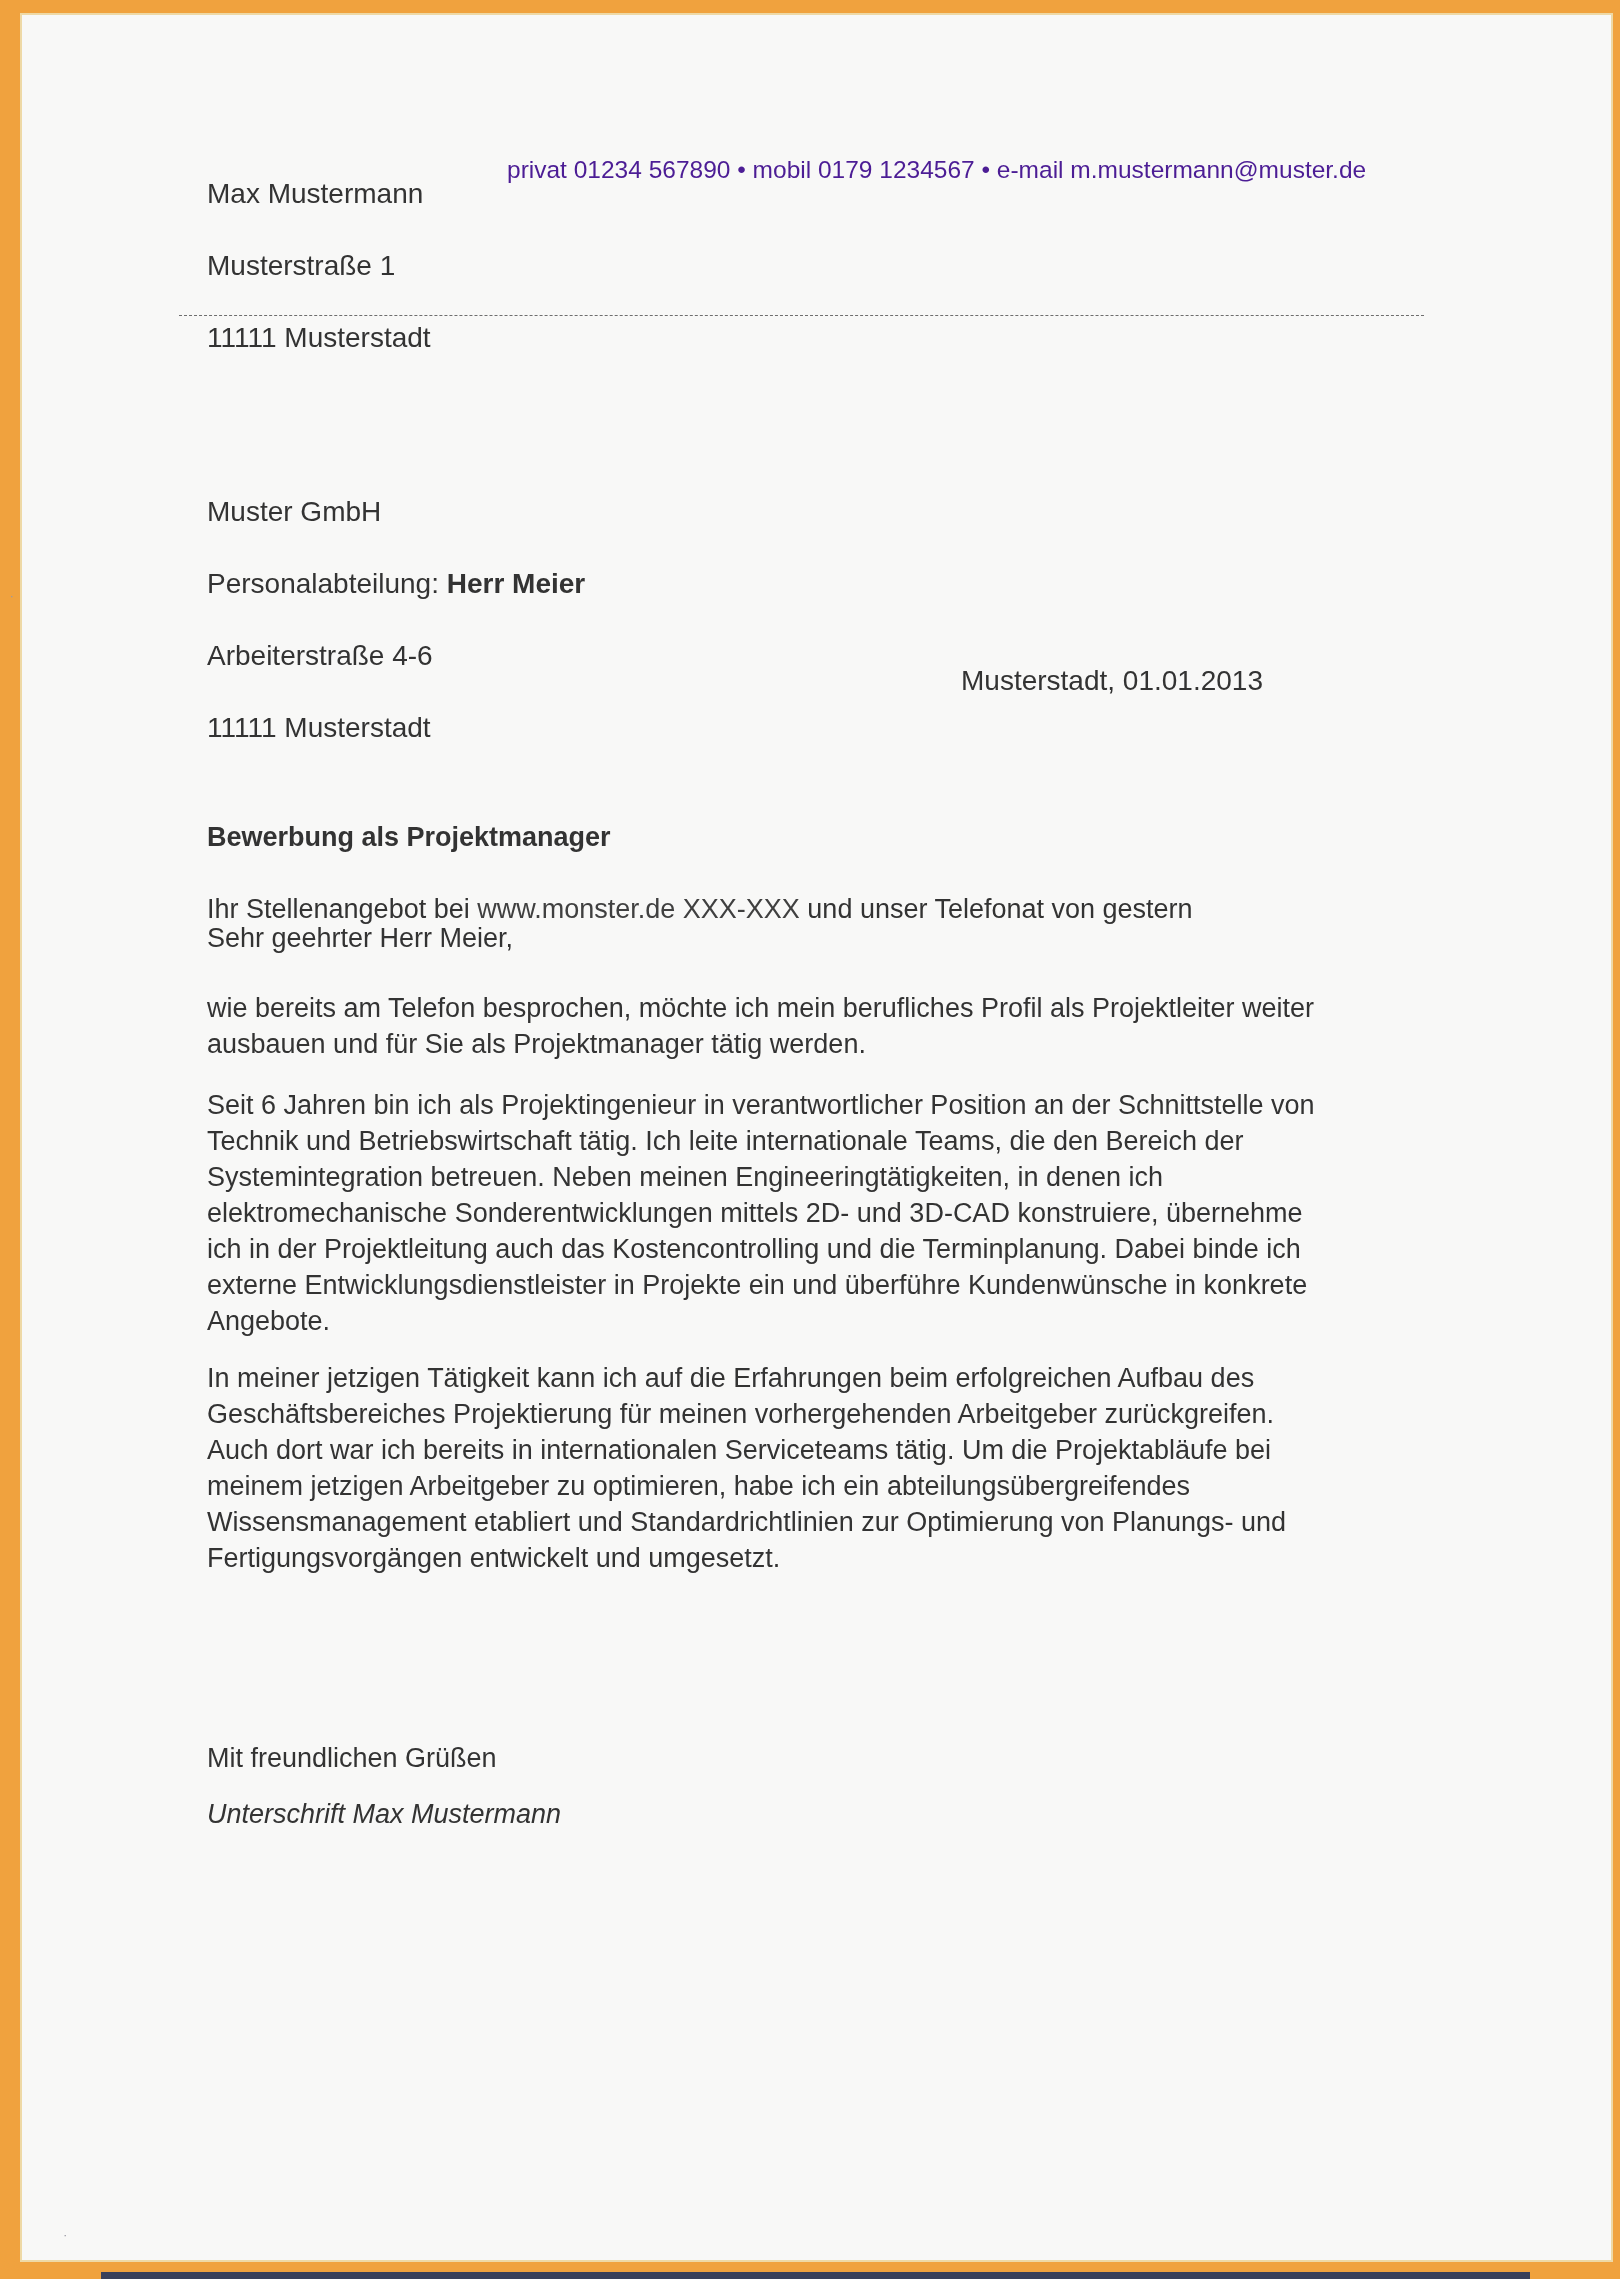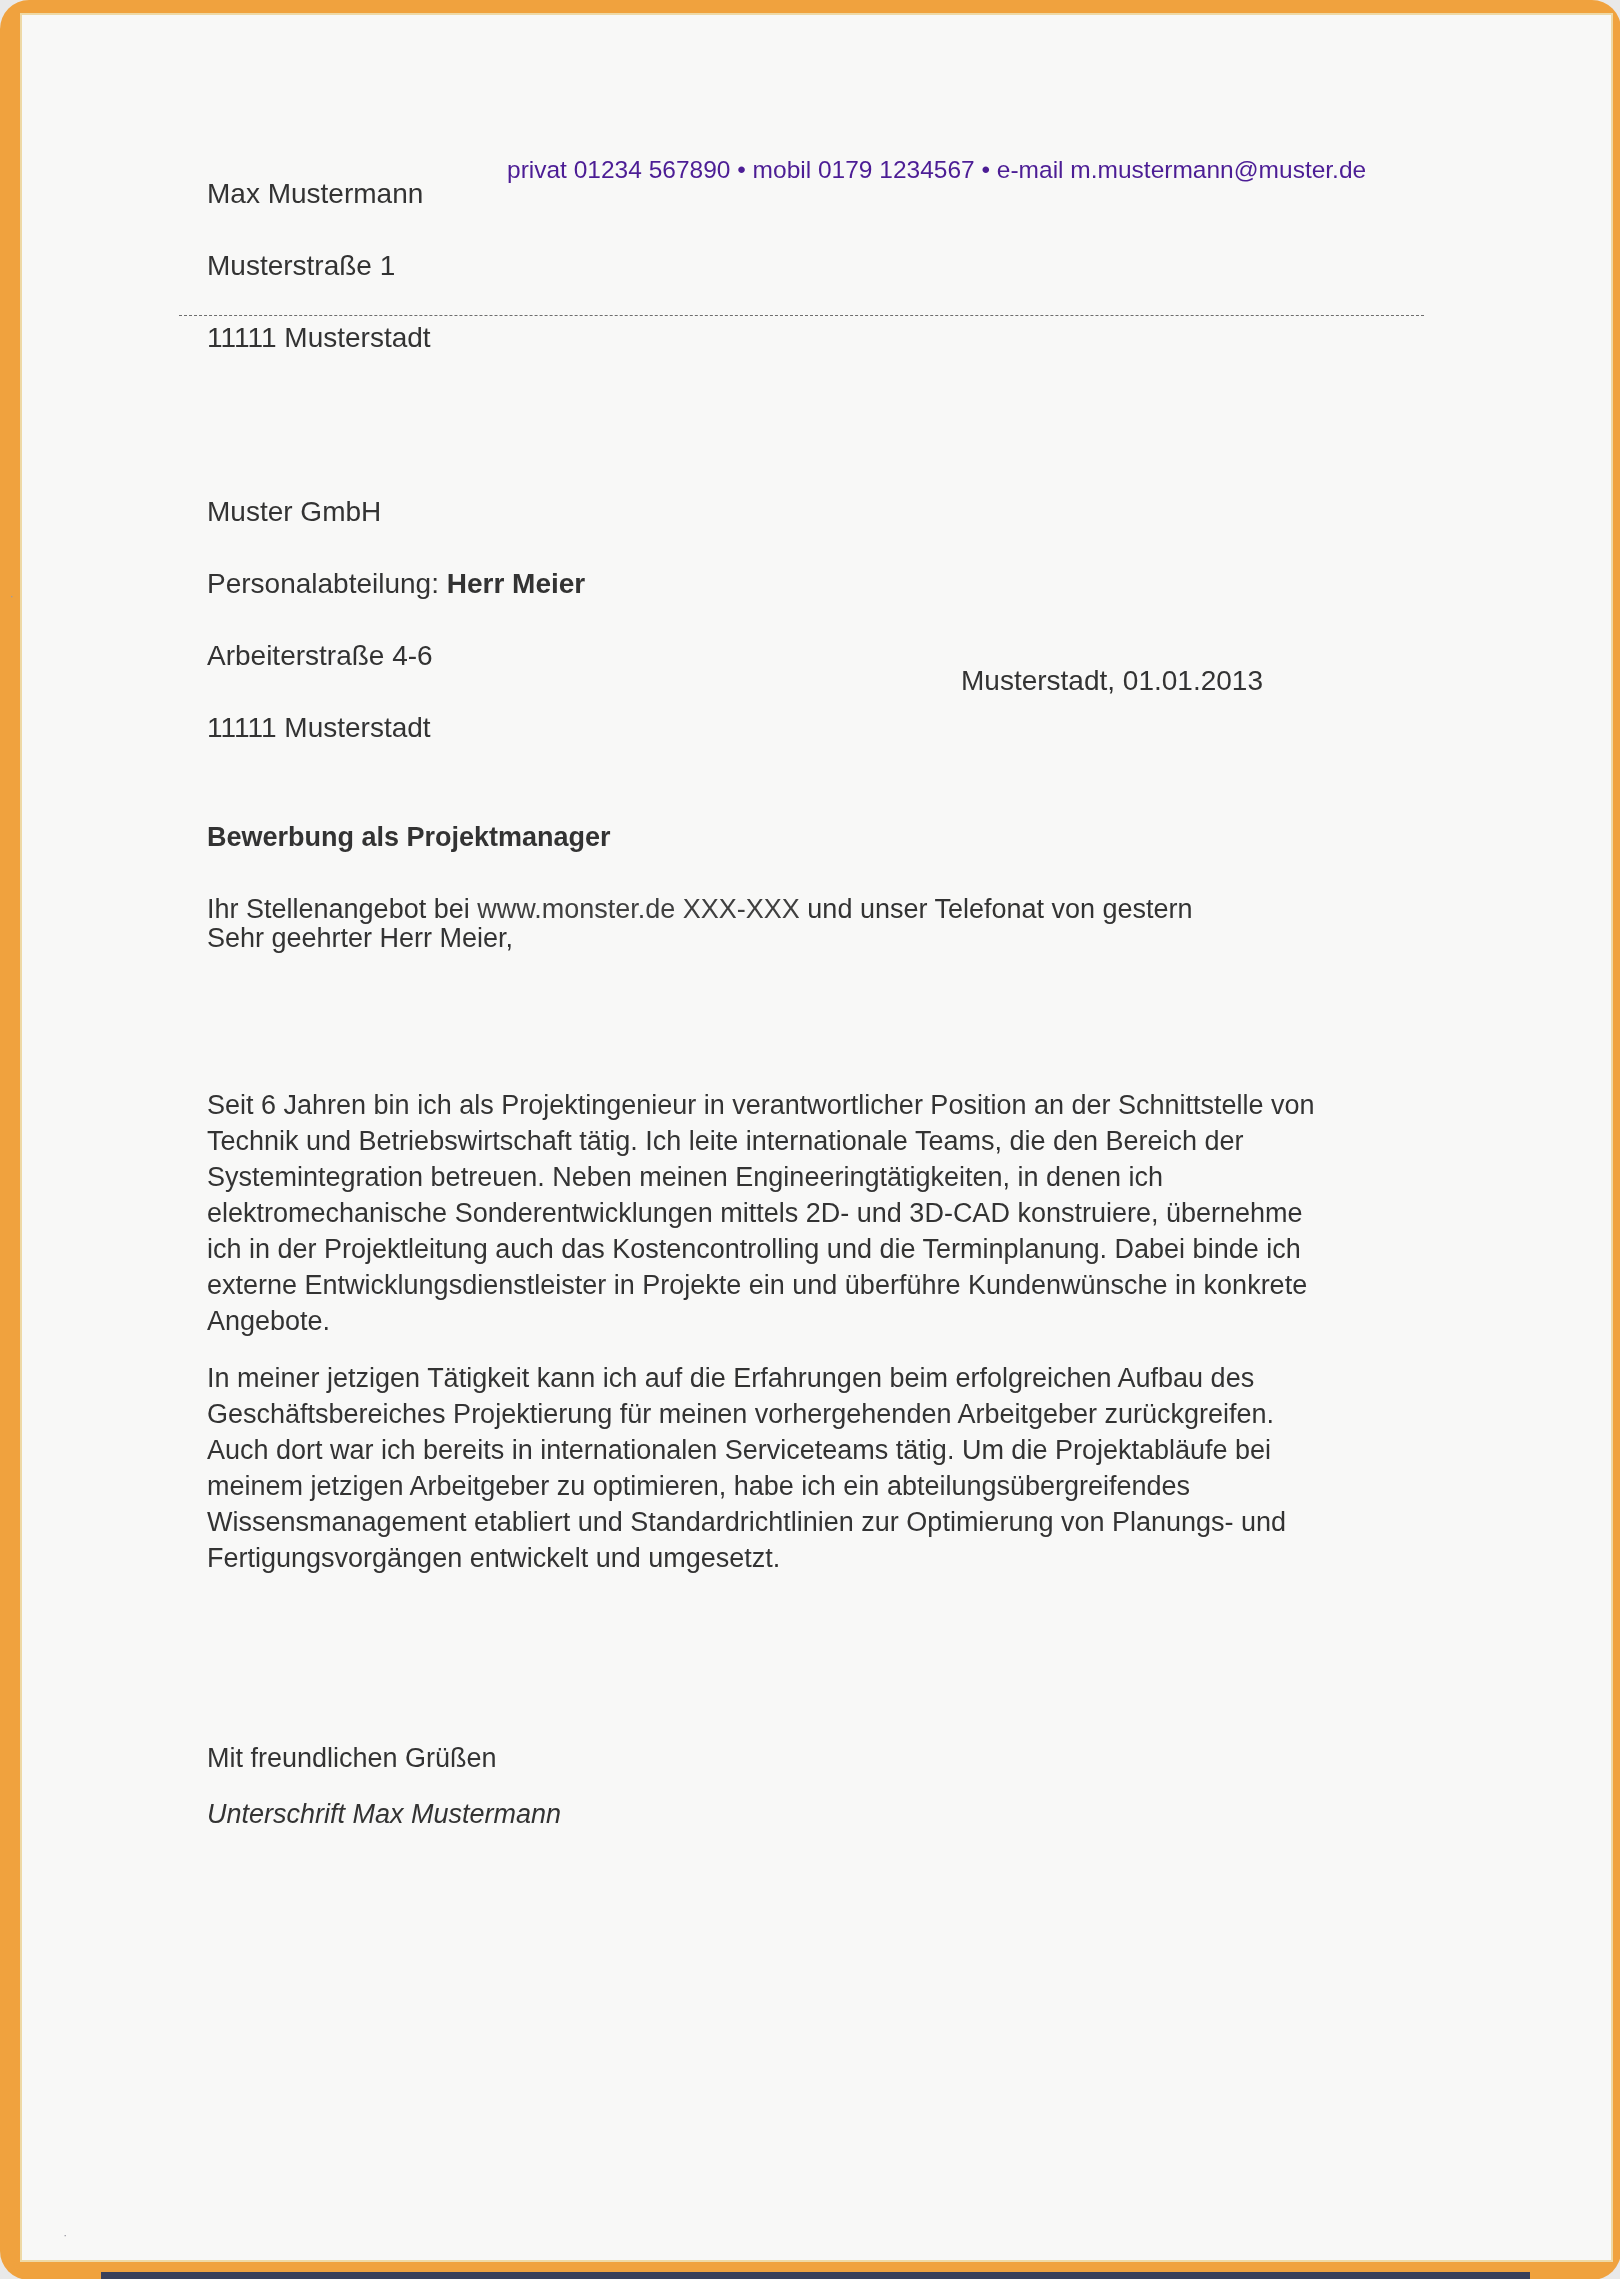--- a/index.html
+++ b/index.html
@@ -51,21 +51,21 @@
   .closing { left: 207px; top: 1734px; margin-top: 6px; }
   .signature { left: 207px; top: 1796px; font-style: italic; }
   .link { text-decoration: none; }
   .speck { position:absolute; color:#9a9aa6; font-size:13.4px; }
   .speck-a { left: 63px; top: 2227px; }
   .speck-b { left: 9.6px; top: 588px; }
 </style>
 </head>
 <body>
 
-<div class="page" style="background: rgb(240, 162, 62); border-radius: 29px;">
+<div class="page" style="background: rgb(240, 162, 62);">
   <div class="paper" style="background: rgb(248, 248, 247); border-color: rgb(238, 217, 166);"></div>
 
   <div class="txt sender">
     <span>Max Mustermann</span><br>
     <span>Musterstraße 1</span><br>
     <span>11111 Musterstadt</span>
   </div>
 
   <div class="txt contact">privat 01234 567890 • mobil 0179 1234567 • e-mail m.mustermann@muster.de</div>
 
@@ -80,20 +80,22 @@
 
   <div class="txt dateline">Musterstadt, 01.01.2013</div>
 
   <div class="txt subject-title">Bewerbung als Projektmanager</div>
   <div class="txt subject-ref">
     <span>Ihr Stellenangebot bei </span><a href="#" class="link" id="job-link" style="color: #404040;">www.monster.de XXX-XXX</a><span> und unser Telefonat von gestern</span>
   </div>
 
   <div class="txt salutation">Sehr geehrter Herr Meier,</div>
 
+  <div class="txt para p1">wie bereits am Telefon besprochen, möchte ich mein berufliches Profil als Projektleiter weiter
+ausbauen und für Sie als Projektmanager tätig werden.</div>
   <div class="txt para p2">Seit 6 Jahren bin ich als Projektingenieur in verantwortlicher Position an der Schnittstelle von
 Technik und Betriebswirtschaft tätig. Ich leite internationale Teams, die den Bereich der
 Systemintegration betreuen. Neben meinen Engineeringtätigkeiten, in denen ich
 elektromechanische Sonderentwicklungen mittels 2D- und 3D-CAD konstruiere, übernehme
 ich in der Projektleitung auch das Kostencontrolling und die Terminplanung. Dabei binde ich
 externe Entwicklungsdienstleister in Projekte ein und überführe Kundenwünsche in konkrete
 Angebote.</div>
   <div class="txt para p3">In meiner jetzigen Tätigkeit kann ich auf die Erfahrungen beim erfolgreichen Aufbau des
 Geschäftsbereiches Projektierung für meinen vorhergehenden Arbeitgeber zurückgreifen.
 Auch dort war ich bereits in internationalen Serviceteams tätig. Um die Projektabläufe bei

